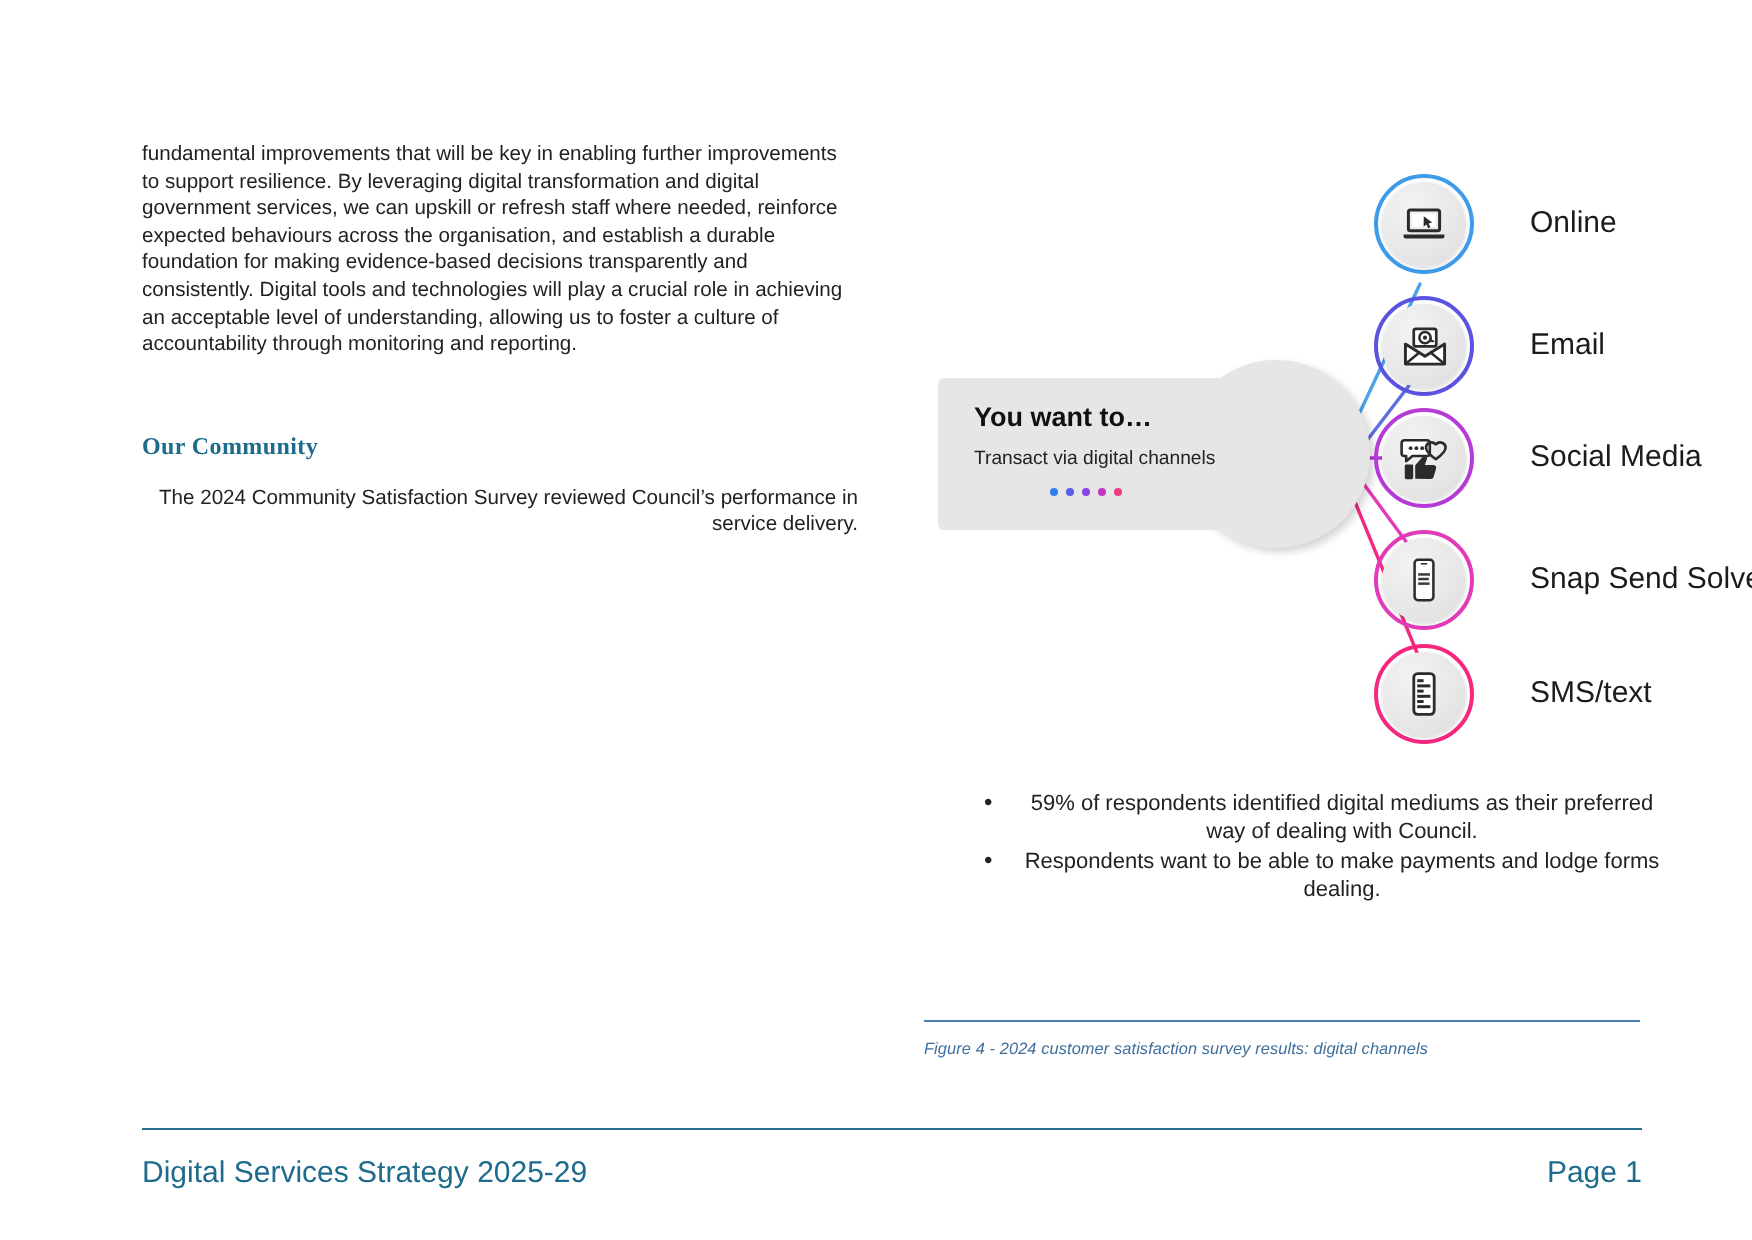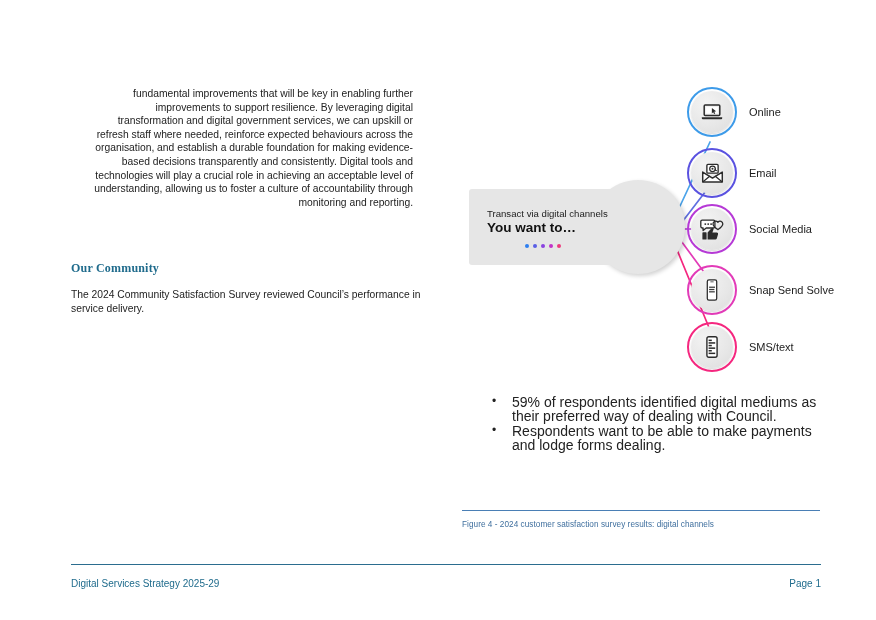--- a/index.html
+++ b/index.html
@@ -20,38 +20,39 @@
   #left-column {
     position: absolute;
     left: 71px;
     top: 71px;
     width: 358px;
   }
   #intro-paragraph {
     font-size: 10.3px;
     line-height: 13.6px;
     color: #222222;
-    margin: 16px;
-    text-align: right;
+    margin: 0;
+    text-align: left;
   }
   #section-heading {
     font-size: 12px;
     font-weight: bold;
     color: #1f6b8c;
     margin: 0;
     padding-top: 36px;
     letter-spacing: .2px;
     font-family: Liberation Serif, serif;
   }
   .body-para {
     font-size: 10.3px;
     line-height: 13.6px;
     color: #222222;
     margin: 0;
     padding-top: 12px;
+    text-align: right;
   }
 
   
   #figure-region {
     position: absolute;
     left: 460px;
     top: 70px;
     width: 380px;
     height: 470px;
   }
@@ -149,45 +150,46 @@
     height: 42px;
     border-radius: 50%;
     background: radial-gradient(circle at 36% 30%, #f3f3f3 0%, #e7e7e7 58%, #dcdcdc 100%);
     box-shadow: 0 1px 2px rgba(0,0,0,.16);
     display: flex;
     align-items: center;
     justify-content: center;
   }
   .channel-label {
     position: absolute;
-    left: 62px;
+    left: 78px;
     top: 15px;
-    font-size: 11px;
+    font-size: 15px;
     color: #1c1c1c;
     white-space: nowrap;
     line-height: 20px;
   }
 
   
   #bullet-list {
     position: absolute;
     left: 22px;
     top: 325px;
     width: 348px;
     margin: 0;
     padding: 0;
     list-style: none;
   }
   #bullet-list li {
     position: relative;
-    font-size: 14px;
+    font-size: 11px;
     line-height: 14px;
     color: #222222;
     padding-left: 30px;
     margin-bottom: 1px;
+    text-align: center;
   }
   #bullet-list li::before {
     content: "\2022";
     position: absolute;
     left: 10px;
     top: -1px;
     font-size: 12px;
     color: #222222;
   }
 
@@ -197,20 +199,21 @@
     top: 440px;
     width: 358px;
     height: 1px;
     background: #4a7fb5;
   }
   #figure-caption {
     position: absolute;
     left: 2px;
     top: 450px;
     font-size: 8.2px;
+    font-style: italic;
     color: #3f6f9e;
     letter-spacing: .05px;
   }
 
   
   #footer-rule {
     position: absolute;
     left: 71px;
     top: 564px;
     width: 750px;
@@ -218,21 +221,21 @@
     background: #2b6d8f;
   }
   #footer {
     position: absolute;
     left: 71px;
     top: 578px;
     width: 750px;
     display: flex;
     justify-content: space-between;
     align-items: center;
-    font-size: 10px;
+    font-size: 15px;
     color: #1f6b8c;
   }
 </style>
 </head>
 <body>
 
 <div id="left-column">
   <p id="intro-paragraph">fundamental improvements that will be key in enabling further improvements to support resilience. By leveraging digital transformation and digital government services, we can upskill or refresh staff where needed, reinforce expected behaviours across the organisation, and establish a durable foundation for making evidence-based decisions transparently and consistently. Digital tools and technologies will play a crucial role in achieving an acceptable level of understanding, allowing us to foster a culture of accountability through monitoring and reporting.</p>
   <h2 id="section-heading">Our Community</h2>
   <p class="body-para">The 2024 Community Satisfaction Survey reviewed Council’s performance in service delivery.</p>
@@ -267,22 +270,22 @@
         <path d="M 216 160 L 252 113" stroke="#5f6fe0"></path>
         <path d="M 219 159 L 253 159" stroke="#b63ad6"></path>
         <path d="M 216 164 L 252 213" stroke="#e23bb8"></path>
         <path d="M 213 170 L 250 260" stroke="#f5277f"></path>
       </g>
     </svg>
 
     <div id="callout-cap"></div>
     <div id="callout-box"></div>
     <div id="callout-text-wrap">
+      <div id="callout-title">You want to…</div>
       <div id="callout-subtitle">Transact via digital channels</div>
-      <div id="callout-title">You want to…</div>
       <div id="callout-dots">
           <span class="callout-dot" style="background: rgb(45, 127, 240);"></span>
           <span class="callout-dot" style="background: rgb(90, 95, 230);"></span>
           <span class="callout-dot" style="background: rgb(138, 67, 224);"></span>
           <span class="callout-dot" style="background: rgb(194, 52, 200);"></span>
           <span class="callout-dot" style="background: rgb(238, 59, 126);"></span>
         </div>
     </div>
 
     <div class="channel-node" style="left:227px; top:17px;">

